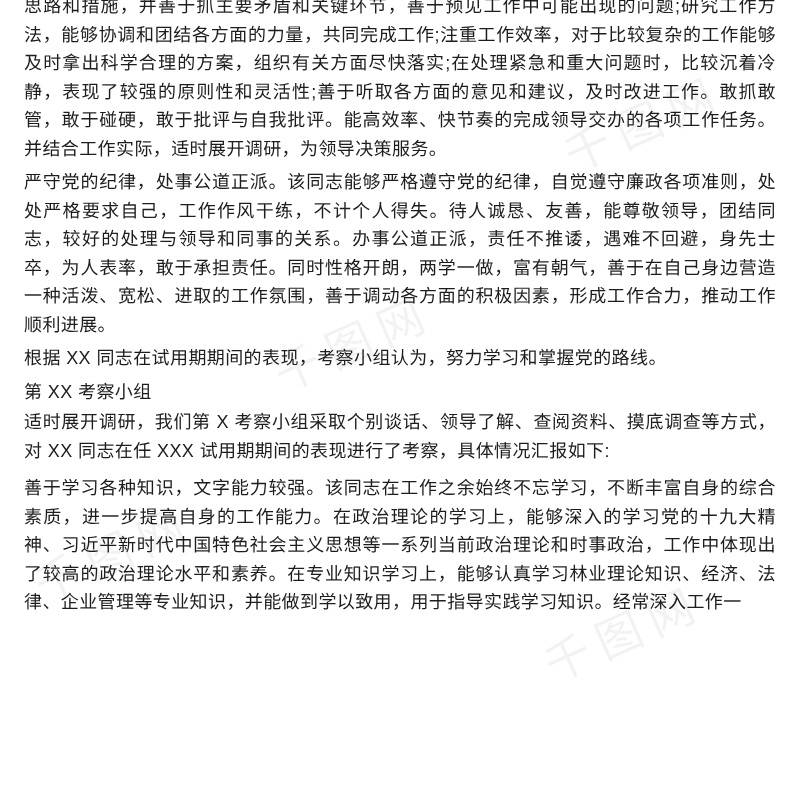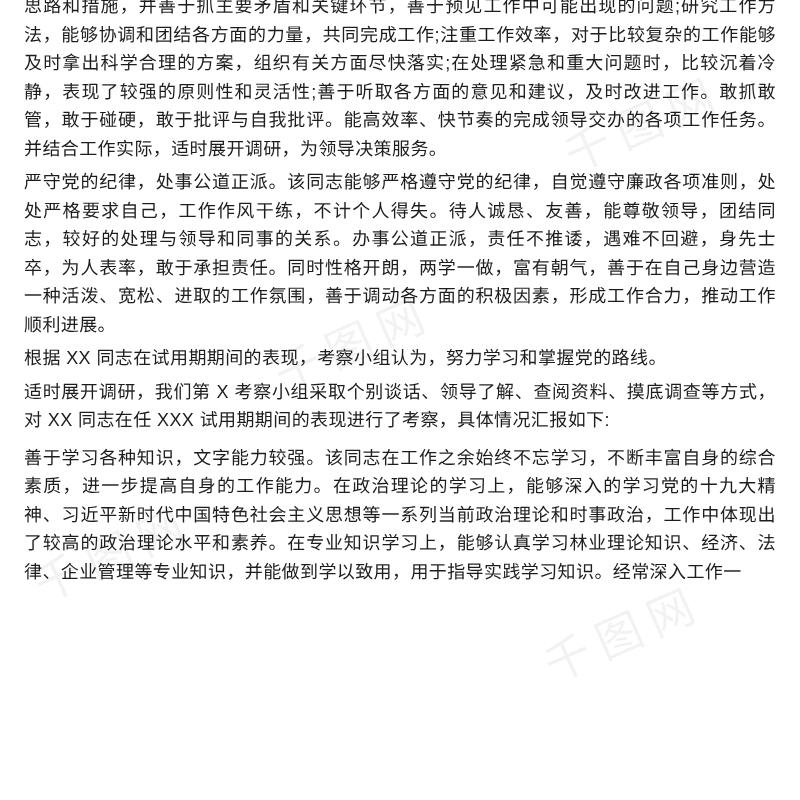--- a/index.html
+++ b/index.html
@@ -70,20 +70,21 @@
   <span class="watermark wm-2">千图网</span>
   <span class="watermark wm-3">千图网</span>
   <span class="watermark wm-4">千图网</span>
 
   <p class="para cut-top">思路和措施，并善于抓主要矛盾和关键环节，善于预见工作中可能出现的问题;研究工作方法，能够协调和团结各方面的力量，共同完成工作;注重工作效率，对于比较复杂的工作能够及时拿出科学合理的方案，组织有关方面尽快落实;在处理紧急和重大问题时，比较沉着冷静，表现了较强的原则性和灵活性;善于听取各方面的意见和建议，及时改进工作。敢抓敢管，敢于碰硬，敢于批评与自我批评。能高效率、快节奏的完成领导交办的各项工作任务。并结合工作实际，适时展开调研，为领导决策服务。</p>
 
   <p class="para">严守党的纪律，处事公道正派。该同志能够严格遵守党的纪律，自觉遵守廉政各项准则，处处严格要求自己，工作作风干练，不计个人得失。待人诚恳、友善，能尊敬领导，团结同志，较好的处理与领导和同事的关系。办事公道正派，责任不推诿，遇难不回避，身先士卒，为人表率，敢于承担责任。同时性格开朗，两学一做，富有朝气，善于在自己身边营造一种活泼、宽松、进取的工作氛围，善于调动各方面的积极因素，形成工作合力，推动工作顺利进展。</p>
 
   <p class="para">根据 XX 同志在试用期期间的表现，考察小组认为，努力学习和掌握党的路线。</p>
 
+  <p class="para signature">第 XX 考察小组</p>
 
 
 
   <p class="para">适时展开调研，我们第 X 考察小组采取个别谈话、领导了解、查阅资料、摸底调查等方式，对 XX 同志在任 XXX 试用期期间的表现进行了考察，具体情况汇报如下:</p>
 
 
   <p class="para gap-top">善于学习各种知识，文字能力较强。该同志在工作之余始终不忘学习，不断丰富自身的综合素质，进一步提高自身的工作能力。在政治理论的学习上，能够深入的学习党的十九大精神、习近平新时代中国特色社会主义思想等一系列当前政治理论和时事政治，工作中体现出了较高的政治理论水平和素养。在专业知识学习上，能够认真学习林业理论知识、经济、法律、企业管理等专业知识，并能做到学以致用，用于指导实践学习知识。经常深入工作一</p>
 
 </div>
 

